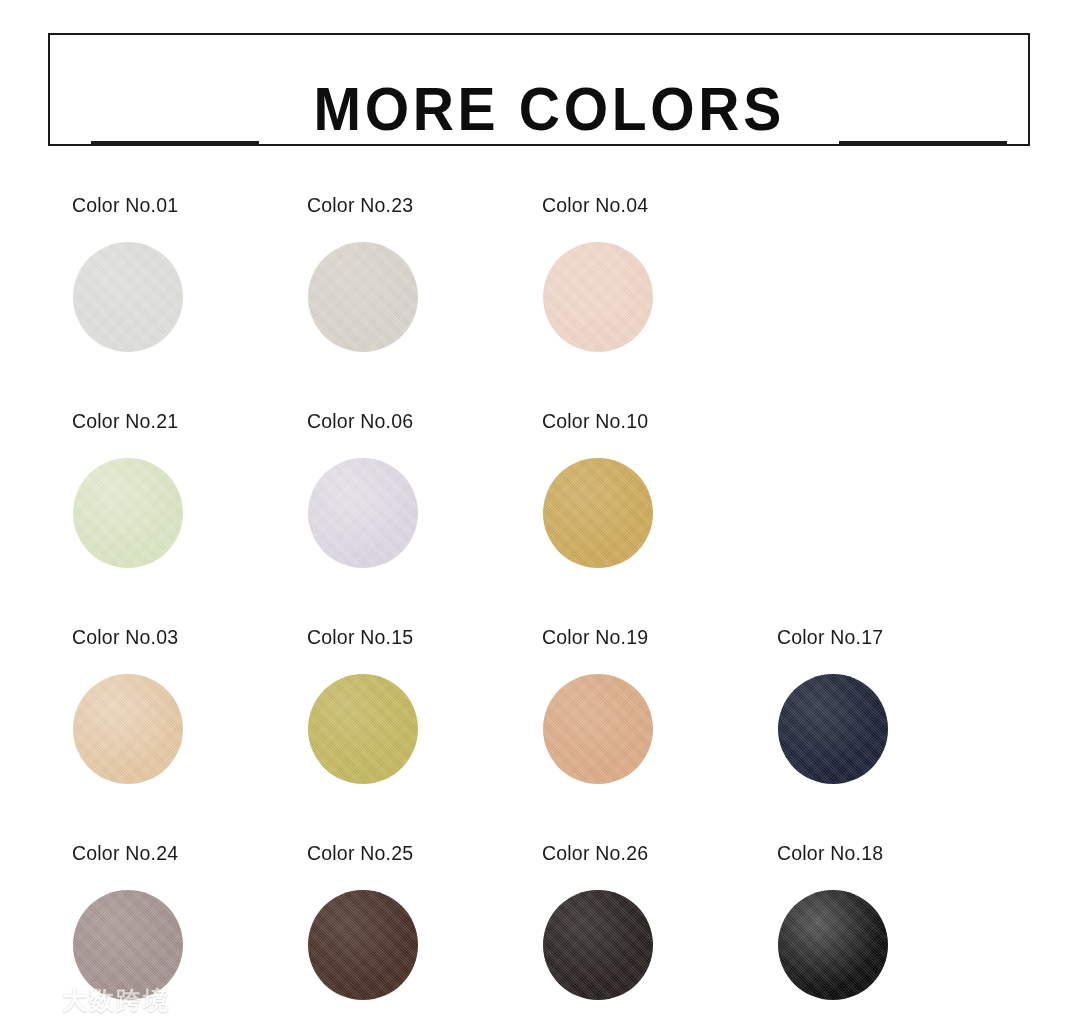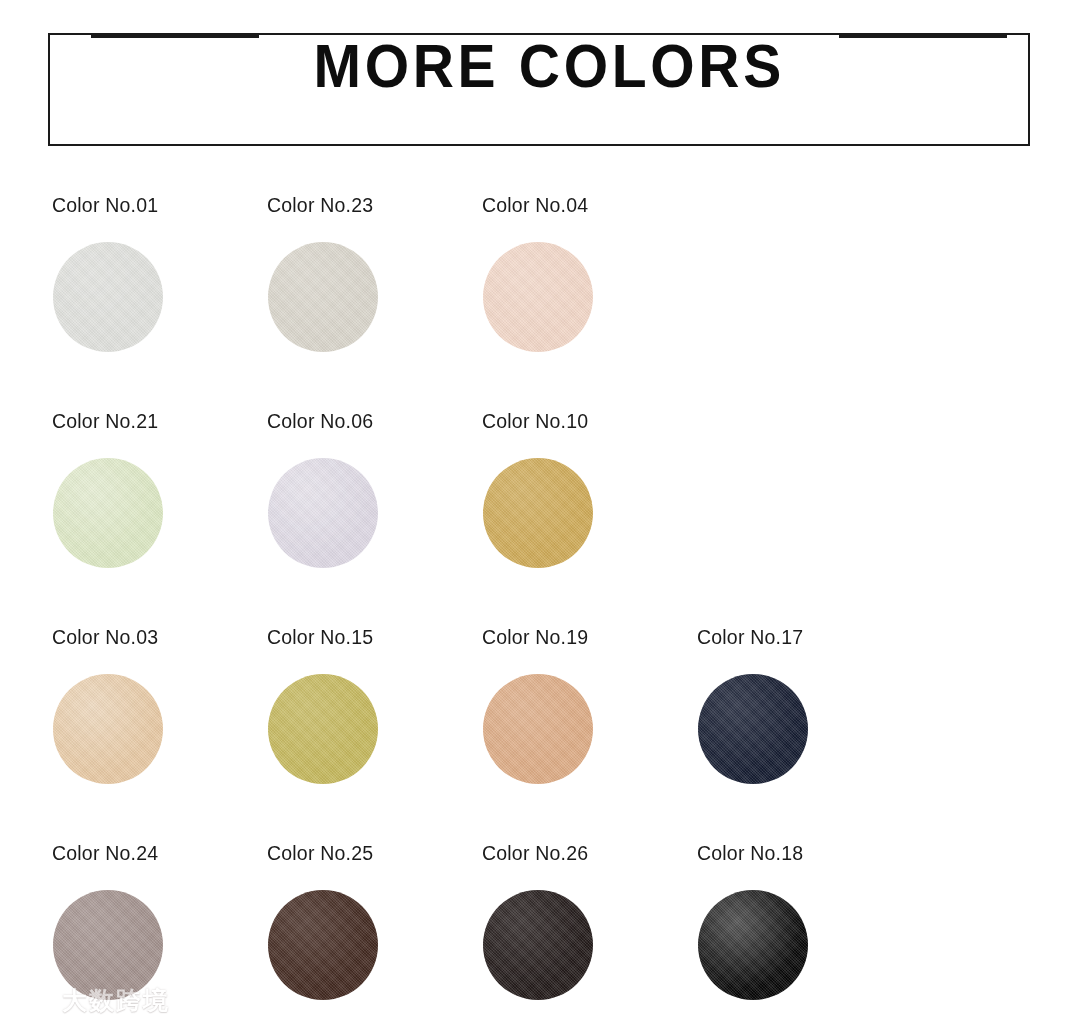--- a/index.html
+++ b/index.html
@@ -19,21 +19,21 @@
   
   #header-banner {
     position: absolute;
     left: 48px;
     top: 33px;
     width: 982px;
     height: 113px;
     border: 2px solid #1a1a1a;
     box-sizing: border-box;
     display: flex;
-    align-items: flex-start;
+    align-items: flex-end;
     justify-content: center;
     gap: 34px;
     padding-left: 20px;
   }
   .header-rule {
     width: 168px;
     height: 3px;
     background: #1a1a1a;
     flex: none;
   }
@@ -58,20 +58,21 @@
     width: 1000px;
   }
   .swatch-row {
     display: flex;
     height: 216px;
   }
   .swatch-cell {
     width: 215px;
     flex: none;
     position: relative;
+    margin-left: 20px;
   }
   .swatch-label {
     font-size: 19.5px;
     color: #1b1b1b;
     letter-spacing: 0.2px;
     line-height: 1;
     white-space: nowrap;
     position: absolute;
     left: 0;
     top: 0;

